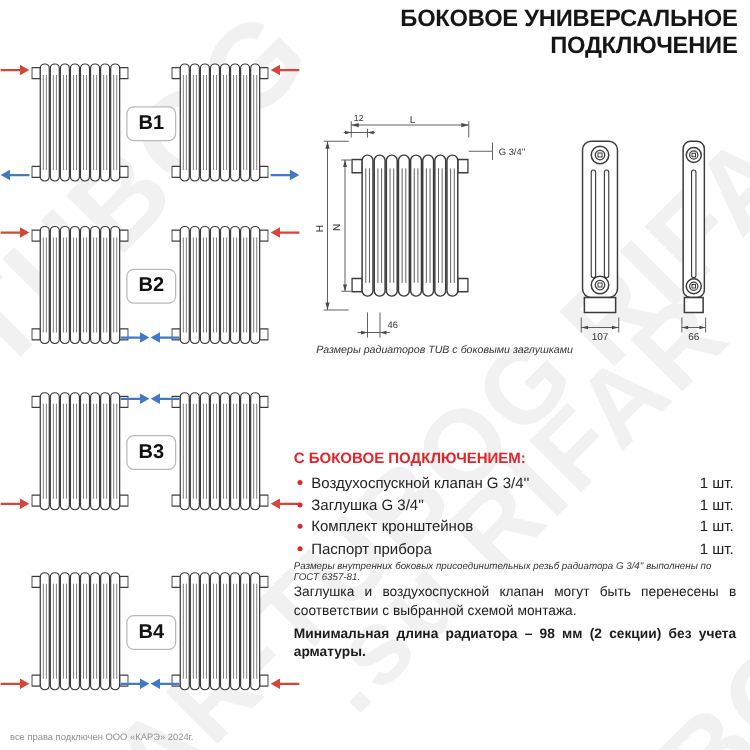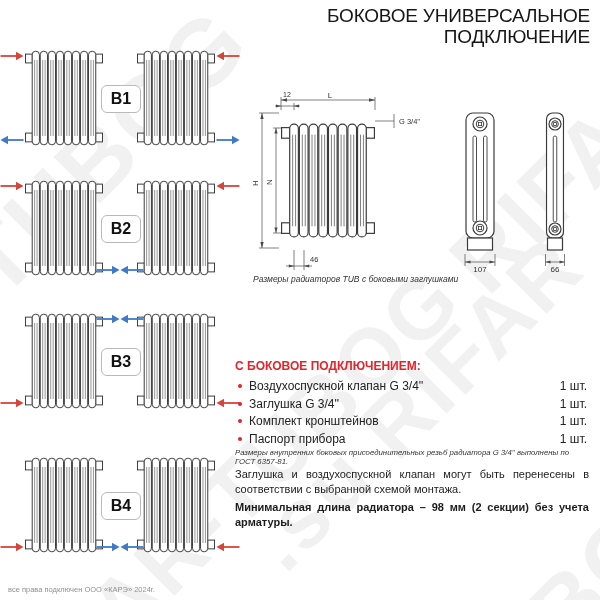--- a/index.html
+++ b/index.html
@@ -8,21 +8,21 @@
 
   
   .wm-layer{position:absolute;inset:0;z-index:0;pointer-events:none;}
   .wm{position:absolute;font-weight:800;color:#f1f1f1;letter-spacing:3px;
       transform-origin:0 0;transform:rotate(-45deg);white-space:nowrap;}
 
   .content{position:absolute;inset:0;z-index:1;}
 
   
   .title{position:absolute;top:6px;right:10px;text-align:right;
-         font-weight:400;font-size:19px;line-height:1.0;color:#161616;letter-spacing:-0.2px;}
+         font-weight:700;font-size:19px;line-height:1.0;color:#161616;letter-spacing:-0.2px;}
   .title div{margin-bottom:2px;}
 
   
   .scheme-row{position:absolute;left:0;width:240px;height:104px;}
   .rad{position:absolute;width:78px;height:104px;}
   .rad.left{left:25px;top:0;}
   .rad.right{left:137px;top:0;}
   .scheme-label{position:absolute;left:101px;top:39px;width:38px;height:26px;
     background:#fff;border:1.5px solid #b9b9b9;border-radius:6px;
     display:flex;align-items:center;justify-content:center;

